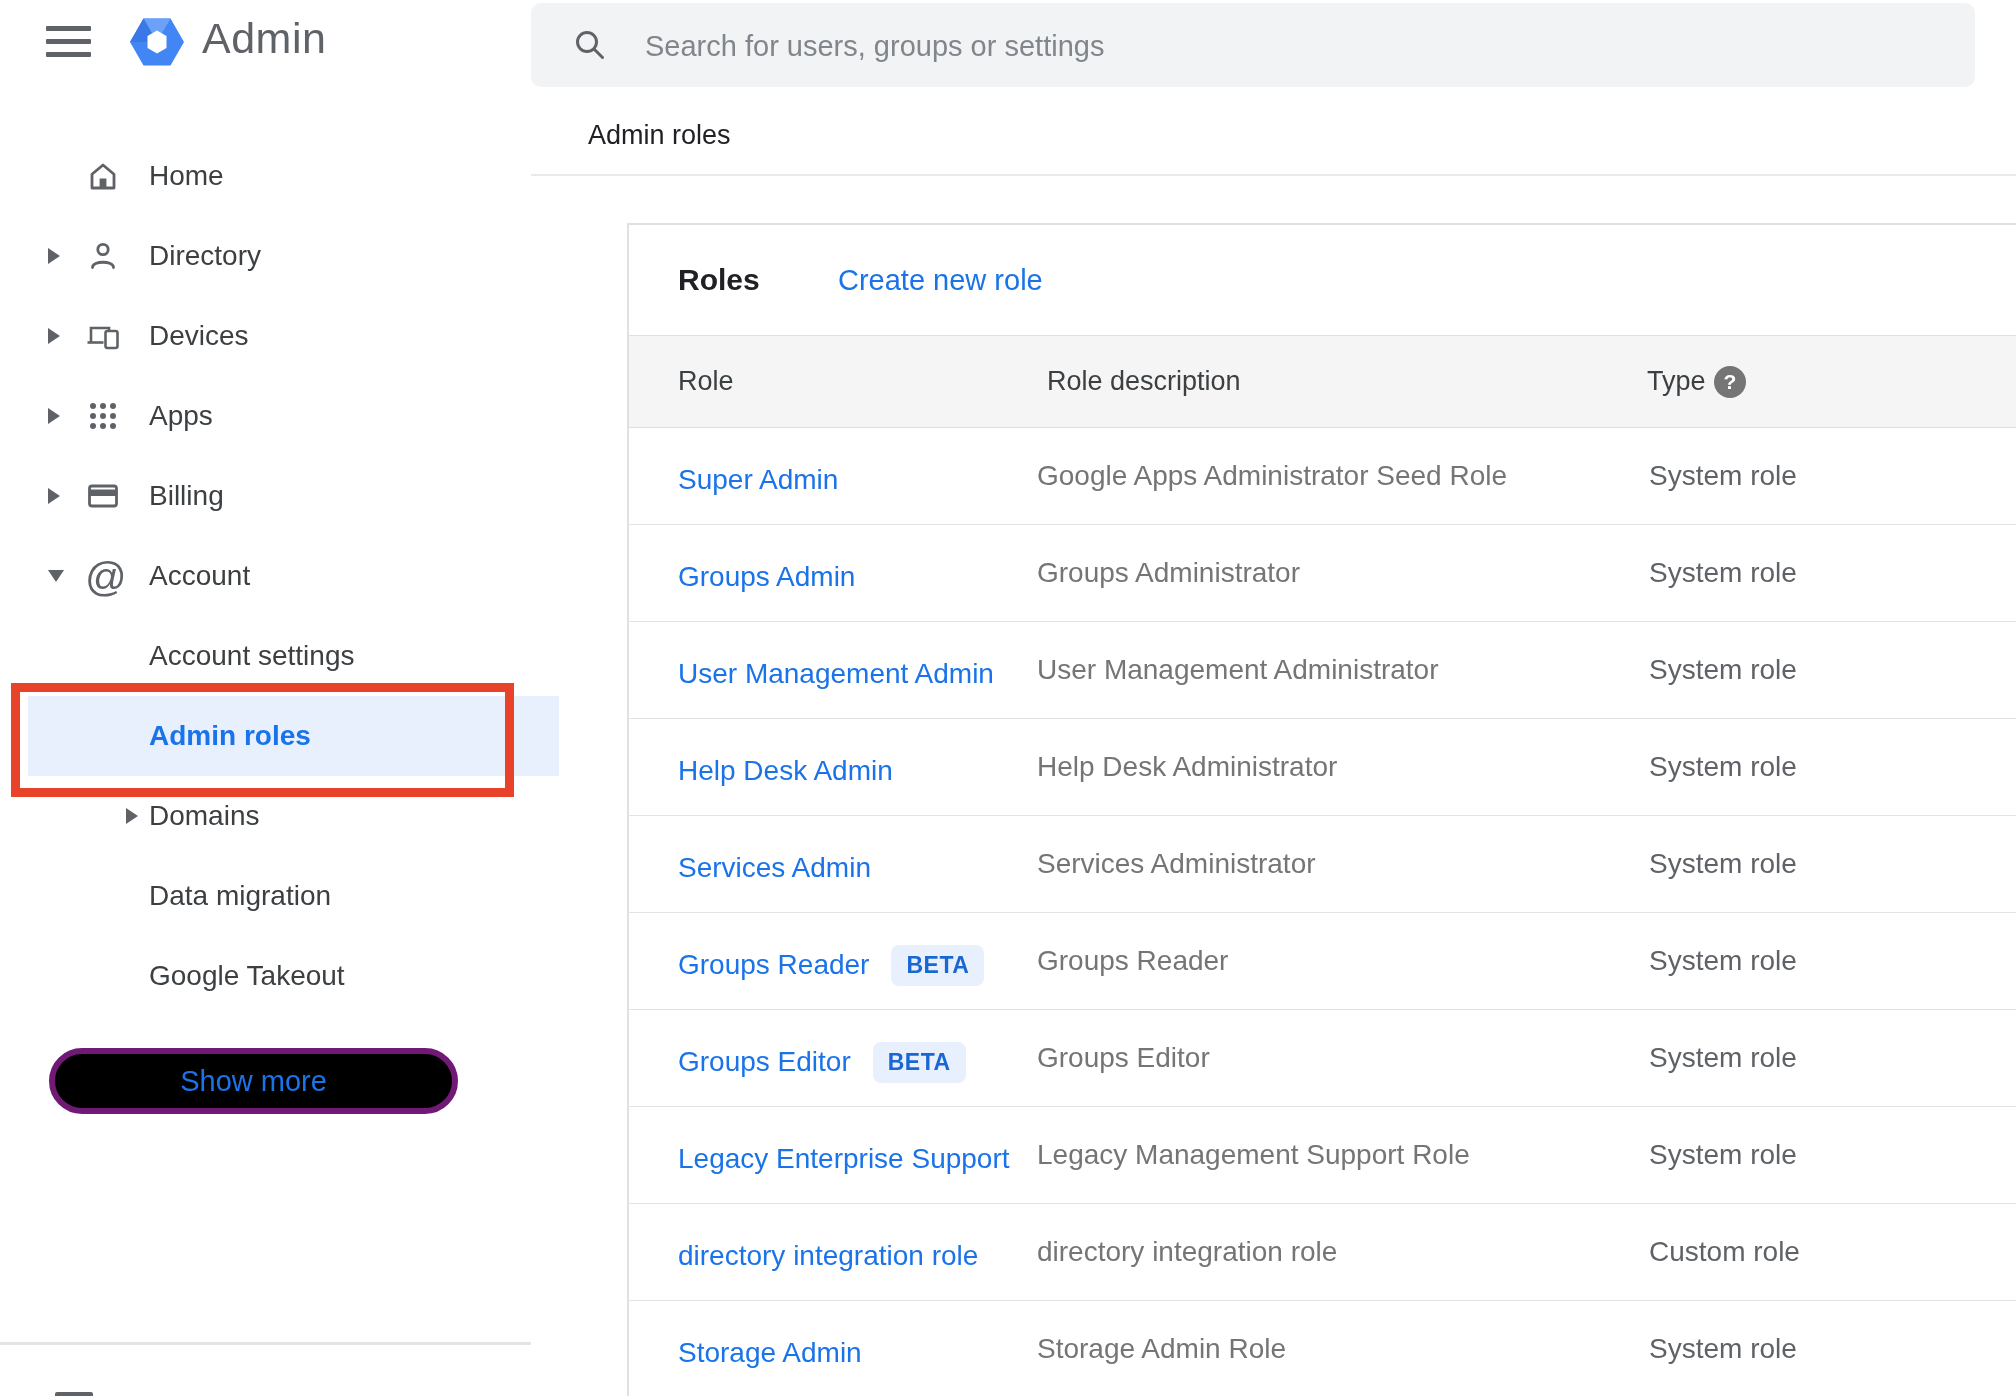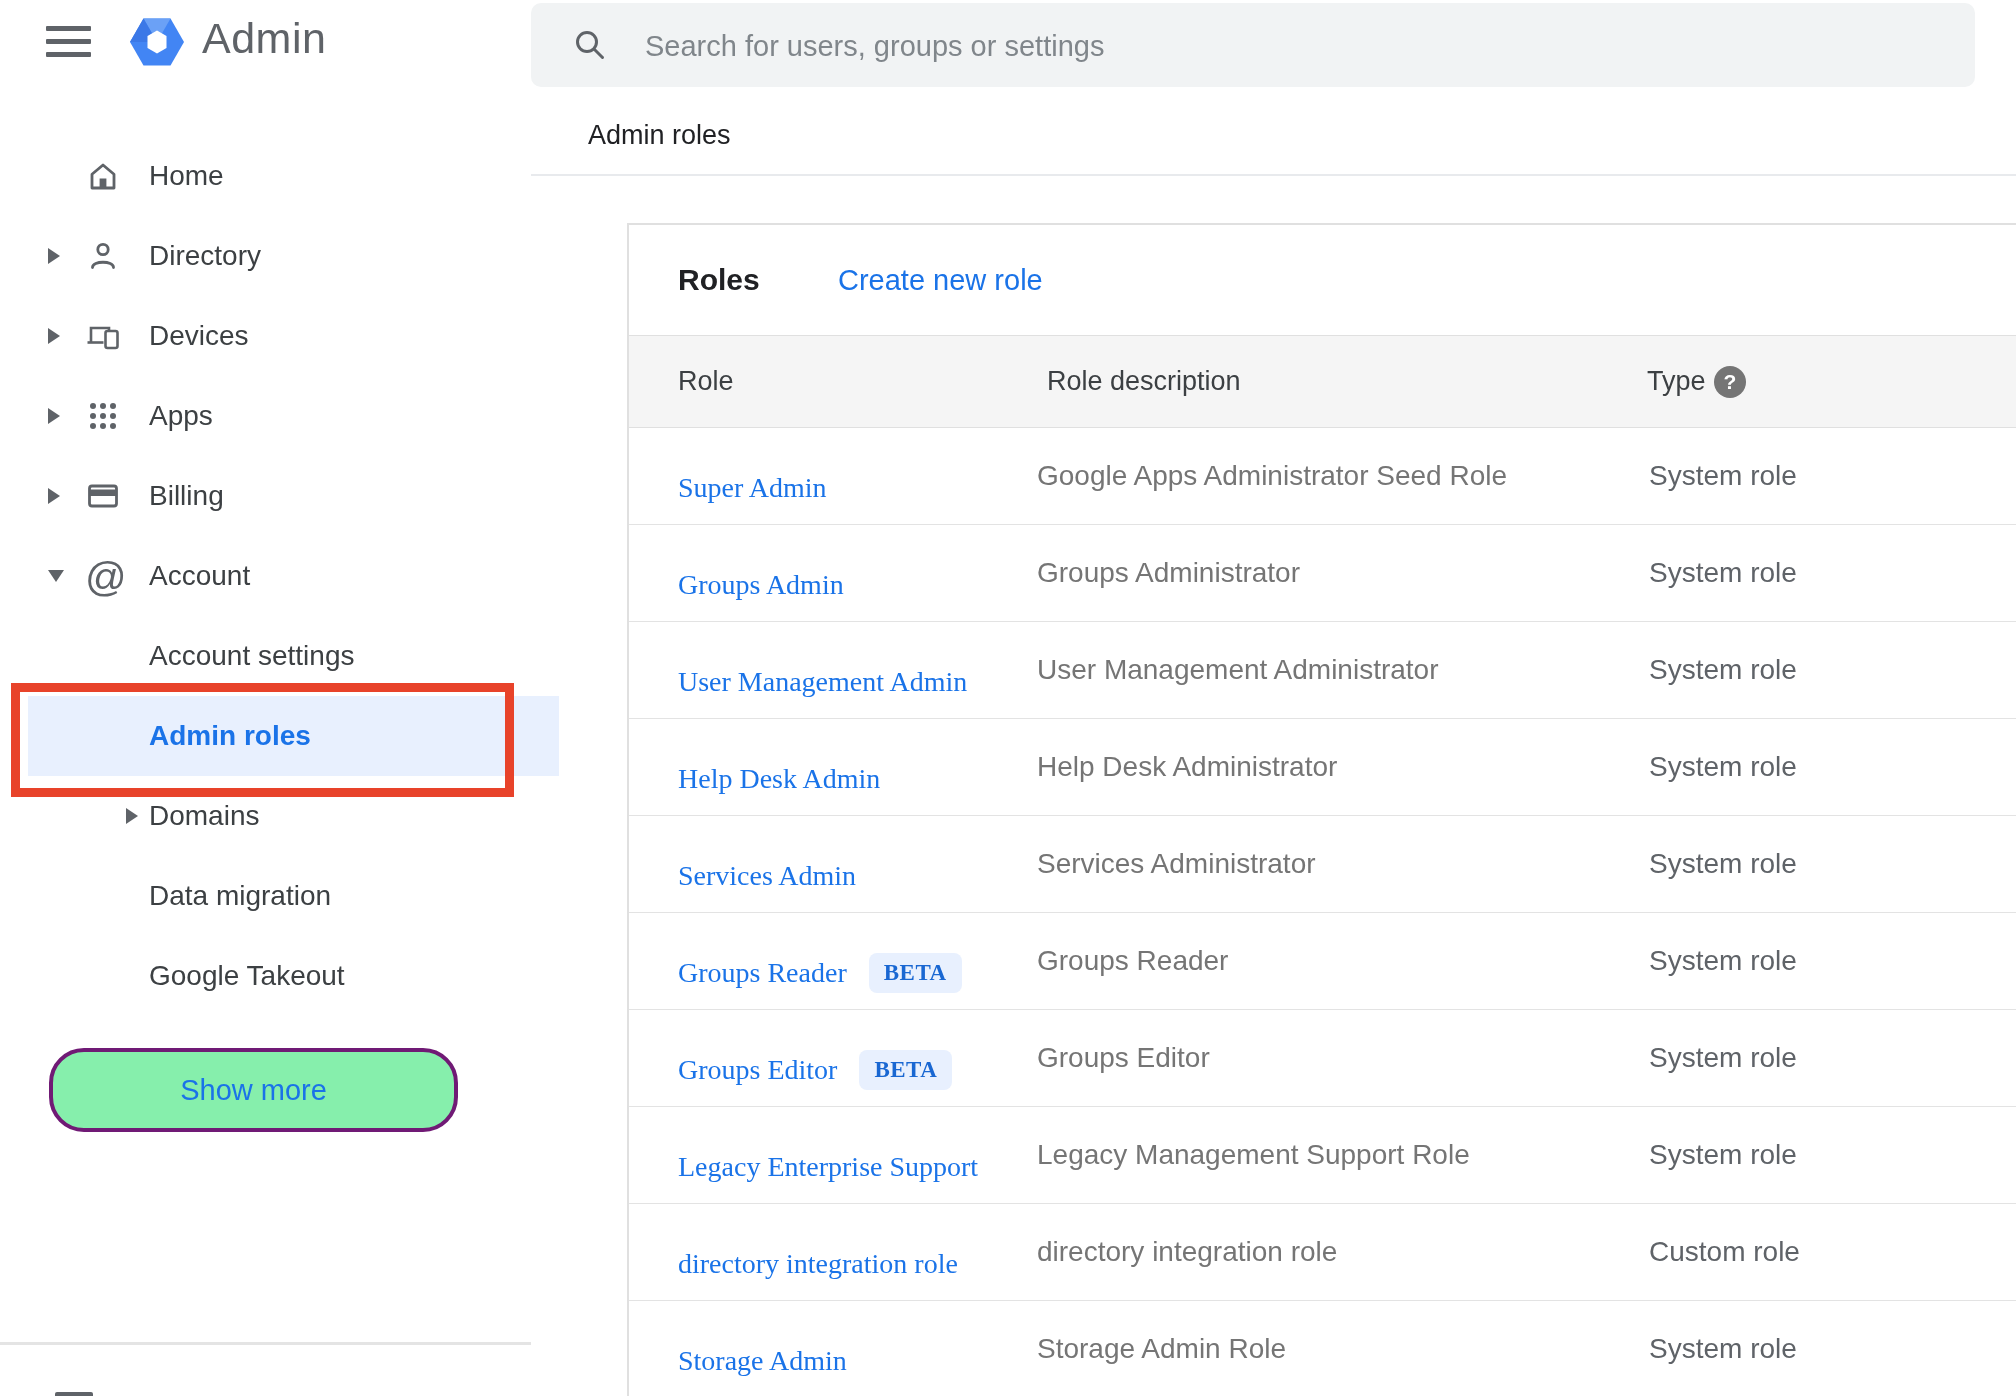--- a/index.html
+++ b/index.html
@@ -28,22 +28,22 @@
   .caret { position:absolute; left:20px; top:50%; width:0; height:0; }
   .caret.right { margin-top:-8px; border-top:8px solid transparent; border-bottom:8px solid transparent; border-left:12px solid #5f6368; }
   .caret.down  { margin-top:-6px; border-left:8px solid transparent; border-right:8px solid transparent; border-top:12px solid #5f6368; }
   .nav-item.sub .caret { left:98px; }
   .nav-icon { position:absolute; left:57px; top:22px; width:36px; height:36px; }
   .nav-icon svg { display:block; width:36px; height:36px; }
   .at-glyph { display:block; width:36px; height:36px; font-size:41px; line-height:38px; text-align:center; color:#5f6368; }
   .nav-label { position:absolute; left:121px; top:0; line-height:80px; font-size:28px; color:#3c4043; white-space:nowrap; }
   .nav-item.selected .nav-label { color:var(--accent); font-weight:bold; }
 
-  .show-more { position:absolute; left:49px; top:1048px; width:409px; height:84px;
-    border:4px solid #701a75; border-radius:35px; background:#86efac; color:var(--accent);
+  .show-more { position:absolute; left:49px; top:1048px; width:409px; height:66px;
+    border:6px solid #701a75; border-radius:35px; background:#000000; color:var(--accent);
     font-size:29px; font-weight:500; font-family:inherit; cursor:pointer; }
   .sb-divider { position:absolute; left:0; top:1342px; width:531px; height:3px; background:#e4e4e4; }
   .partial-icon { position:absolute; left:55px; top:1392px; width:38px; height:6px; background:#5f6368; border-radius:2px 2px 0 0; }
 
   .annotation { position:absolute; left:11px; top:683px; width:485px; height:96px;
     border:9px solid var(--annotation); z-index:40; pointer-events:none; }
 
   
   .main { position:absolute; left:531px; top:0; width:1485px; height:1013px; }
   .searchbar { position:absolute; left:0; top:3px; width:1444px; height:84px; background:#f1f3f4; border-radius:10px; }
@@ -61,21 +61,21 @@
 
   .thead { position:absolute; left:0; top:110px; width:100%; height:93px; background:#f5f5f5;
     border-top:1px solid #e0e0e0; border-bottom:1px solid #e0e0e0; box-sizing:border-box; }
   .th { position:absolute; top:0; line-height:91px; font-size:27px; color:#3c4043; }
   .th-role { left:49px; } .th-desc { left:418px; } .th-type { left:1018px; }
   .help-icon { position:absolute; left:1085px; top:30px; width:32px; height:32px; border-radius:50%;
     background:#757575; color:#fff; font-size:21px; font-weight:bold; text-align:center; line-height:32px; cursor:pointer; }
 
   .tbody { position:absolute; left:0; top:203px; width:100%; }
   .trow { position:relative; height:96px; border-bottom:1px solid #e3e3e3; }
-  .c-role { position:absolute; left:49px; top:12px; height:96px; display:flex; align-items:center;font-family:Liberation Serif, serif; }
+  .c-role { position:absolute; left:49px; top:4px; height:96px; display:flex; align-items:center; }
   .role-link { font-size:28px; color:var(--accent); text-decoration:none; cursor:pointer; white-space:nowrap; }
   .beta { margin-left:22px; background:var(--beta-bg); color:var(--beta-text); font-size:23px; font-weight:bold;
     padding:7px 15px; border-radius:8px; letter-spacing:0.5px; }
   .c-desc { position:absolute; left:408px; top:0; line-height:96px; font-size:28px; color:#757575; white-space:nowrap; }
   .c-type { position:absolute; left:1020px; top:0; line-height:96px; font-size:28px; color:#5f6368; white-space:nowrap; }
 </style>
 </head>
 <body>
 
 <aside class="sidebar">

